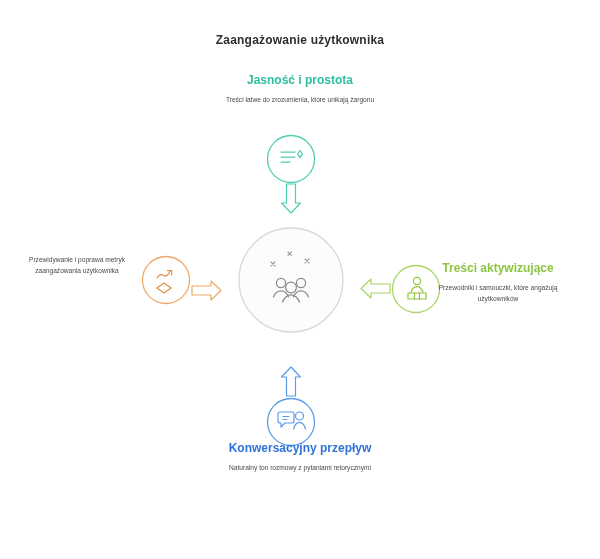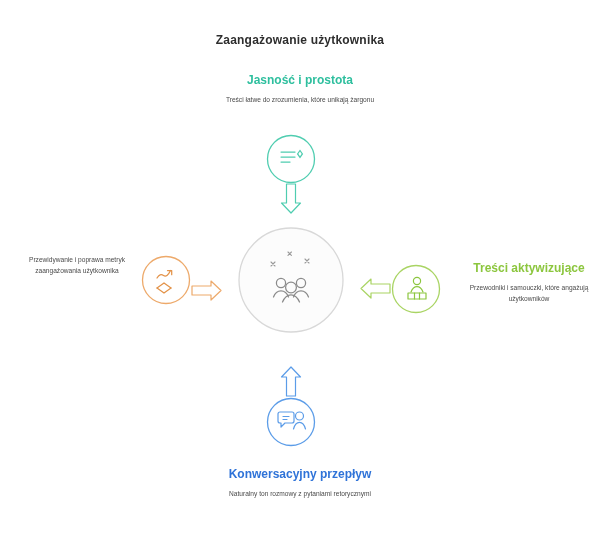--- a/index.html
+++ b/index.html
@@ -51,38 +51,38 @@
   
   #label-top {
     top: 72px;
     left: 190px;
     width: 220px;
   }
   #label-top .heading { color: #2ebf9e; }
 
   
   #label-bottom {
-    top: 466px;
+    top: 440px;
     left: 190px;
     width: 220px;
   }
   #label-bottom .heading { color: #2f73d8; }
 
   
   #label-left {
     top: 255px;
     left: 12px;
     width: 130px;
   }
   #label-left .heading { color: #e08a35; }
 
   
   #label-right {
     top: 260px;
-    left: 464px;
+    left: 433px;
     width: 130px;
     text-align: center;
   }
   #label-right .heading { color: #8cc63e; }
 </style>
 </head>
 <body>
 
 <div id="diagram">
 

